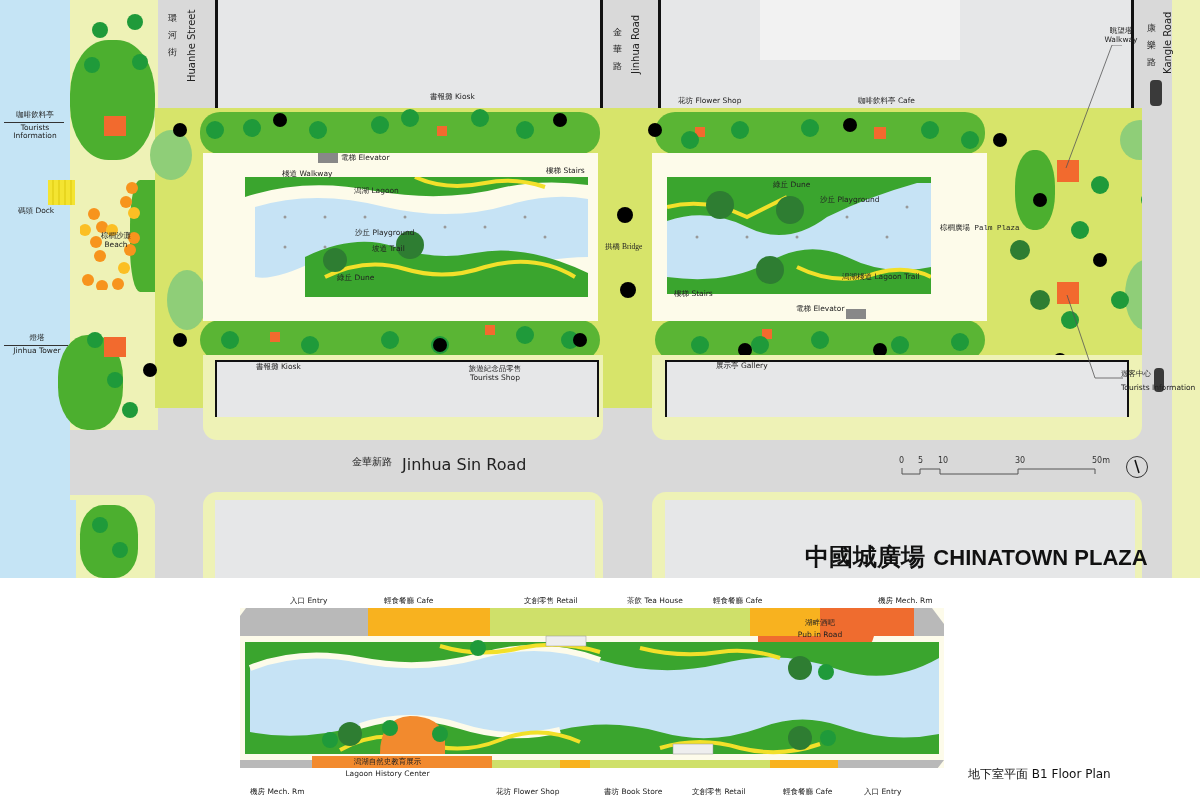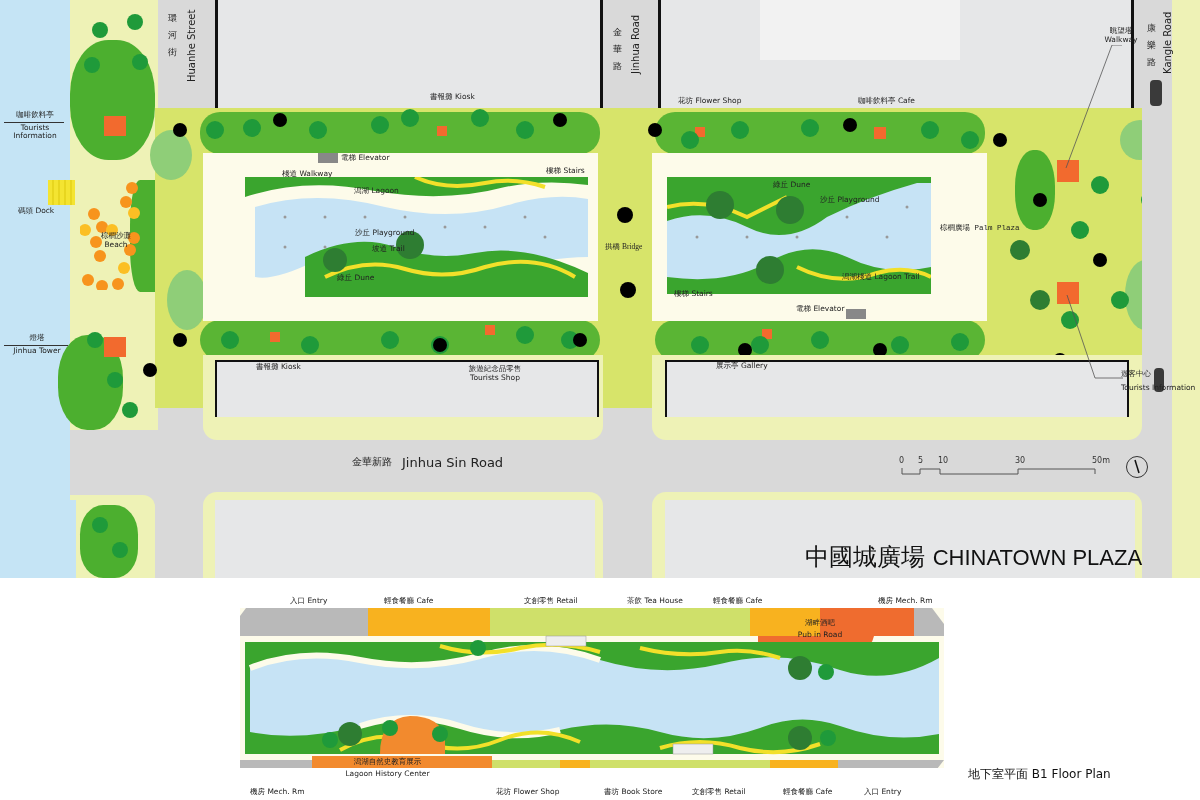--- a/index.html
+++ b/index.html
@@ -229,21 +229,21 @@
     <span class="zh" style="width:12px;">金華路</span>
   </div>
   <div class="abs" style="left:630px;top:74px;transform:rotate(-90deg);transform-origin:left top;font-size:10px;color:#222;white-space:nowrap;">Jinhua Road</div>
 
   <div class="road-v-lbl" style="left:1147px;top:20px;">
     <span class="zh" style="width:12px;">康樂路</span>
   </div>
   <div class="abs" style="left:1162px;top:74px;transform:rotate(-90deg);transform-origin:left top;font-size:10px;color:#222;white-space:nowrap;">Kangle Road</div>
 
   <div class="abs" style="left:352px;top:455px;font-size:10px;color:#222;white-space:nowrap;">金華新路</div>
-  <div class="abs" style="left:402px;top:455px;font-size:13px;color:#222;white-space:nowrap;">Jinhua Sin Road</div>
+  <div class="abs" style="left:402px;top:455px;font-size:16px;color:#222;white-space:nowrap;">Jinhua Sin Road</div>
 
   <div class="lbl c" style="left:10px;top:111px;width:50px;">
     <div>咖啡飲料亭</div>
     <div style="border-top:1px solid #333;margin:2px -4px 1px -6px;"></div>
     <div style="white-space:normal;">Tourists Information</div>
   </div>
   <div class="lbl" style="left:18px;top:207px;">碼頭 Dock</div>
   <div class="lbl c" style="left:96px;top:232px;width:40px;">
     <div>棕櫚沙灘</div>
     <div>Beach</div>
@@ -306,21 +306,21 @@
       </g>
       <path d="M4 13 V19 H22 V14 H42 V19 H120 V14 H197 V19" stroke="#555" fill="none" stroke-width="1"></path>
     </svg>
   </div>
   <div class="abs" style="left:1126px;top:456px;width:20px;height:20px;border:1px solid #333;border-radius:50%;">
     <svg width="20" height="20">
         <line x1="8" y1="3" x2="12" y2="16" stroke="#111" stroke-width="1.5"></line>
       </svg>
   </div>
 
-  <div class="abs" style="left:805px;top:541px;font-size:24px;color:#111;white-space:nowrap;">
+  <div class="abs" style="left:805px;top:541px;font-size:24px;color:#111;white-space:nowrap;font-weight:bold;">
     <span>中國城廣場</span>
     <span style="font-family:'Liberation Sans',sans-serif;font-size:22px;">CHINATOWN PLAZA</span>
   </div>
 </div>
 
 <div class="abs" style="left:0;top:578px;width:1200px;height:222px;background:#fff;">
 
   <div class="lbl" style="left:290px;top:19px;">入口 Entry</div>
   <div class="lbl" style="left:384px;top:19px;">輕食餐廳 Cafe</div>
   <div class="lbl" style="left:524px;top:19px;">文創零售 Retail</div>

